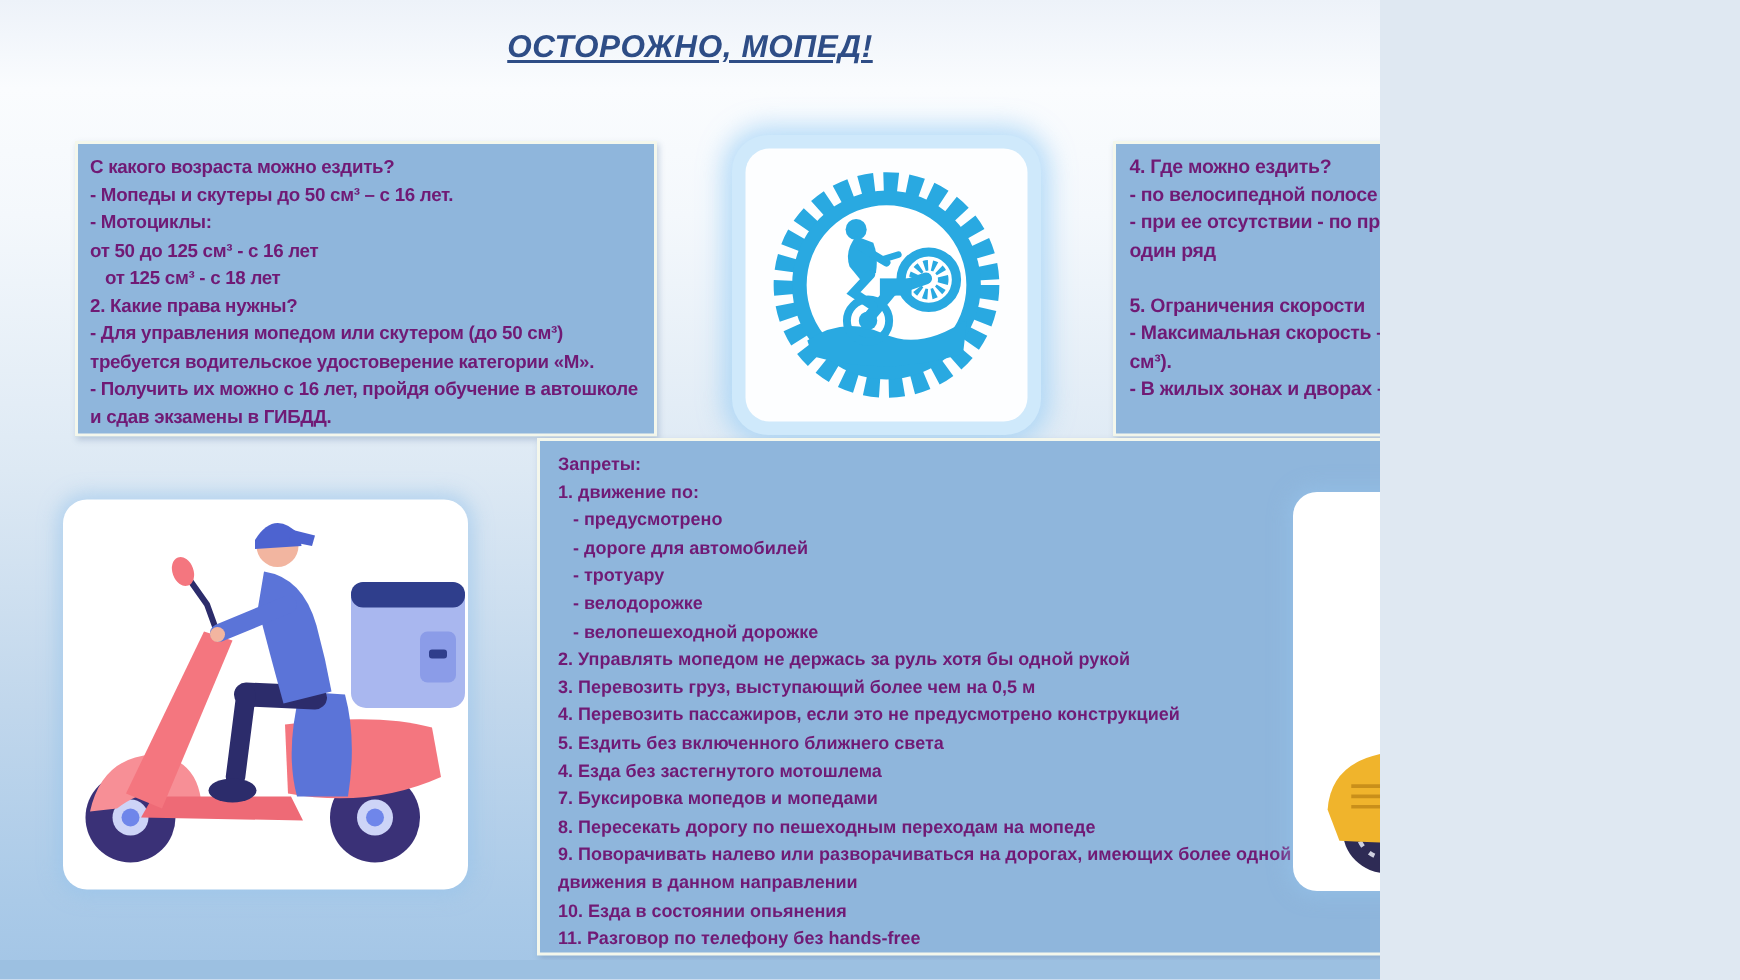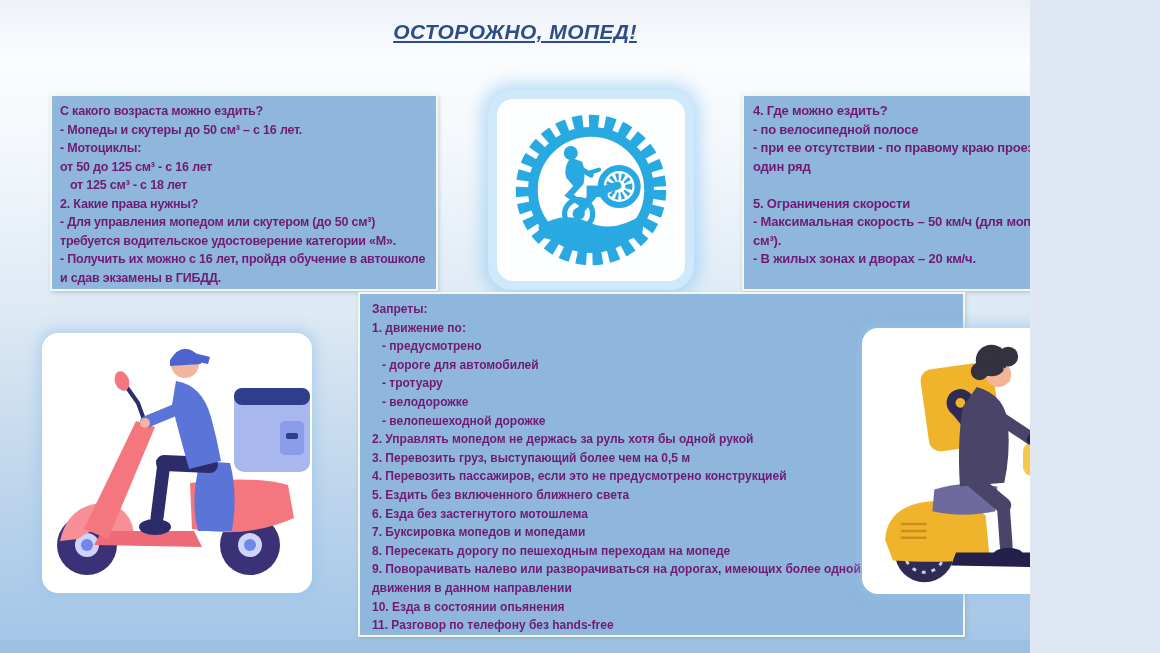--- a/index.html
+++ b/index.html
@@ -1,16 +1,16 @@
 <!DOCTYPE html>
 <html><head>
 <meta charset="utf-8">
 <style>
   html,body{margin:0;padding:0;background:#dfe8f2;}
-  .stage{position:relative;width:1030px;height:653px;overflow:hidden;
+  .stage{position:relative;width:920px;height:653px;overflow:hidden;
     font-family:"Liberation Sans",sans-serif;
     background:linear-gradient(180deg,#edf2f9 0%,#fafcfe 9%,#f4f8fc 22%,#dde9f4 48%,#c1d7ec 72%,#aacae8 92%,#a3c5e6 100%);}
   .page-title{position:absolute;top:20px;left:0;width:100%;text-align:center;
     font-size:21px;font-weight:bold;font-style:italic;color:#2e4d86;letter-spacing:.4px;}
   .page-title span{text-decoration:underline;}
   .infobox{position:absolute;background:#8fb6dc;border:2px solid #f4f7ec;box-sizing:border-box;
     color:#701a75;font-weight:bold;overflow:hidden;box-shadow:1px 2px 4px rgba(90,120,160,.3);}
   .line{min-height:18.5px;line-height:18.5px;white-space:normal;}
   .box-age{left:50px;top:94px;width:388px;height:197px;font-size:12.5px;letter-spacing:-.2px;padding:6px 8px;}
   .box-where{left:742px;top:94px;width:393px;height:197px;font-size:13px;letter-spacing:-.2px;padding:6px 9px;}
@@ -93,21 +93,21 @@
     <div class="line">1.  движение по:</div>
     <div class="line indent">- предусмотрено</div>
     <div class="line indent">- дороге для автомобилей</div>
     <div class="line indent">- тротуару</div>
     <div class="line indent">- велодорожке</div>
     <div class="line indent">- велопешеходной дорожке</div>
     <div class="line">2. Управлять мопедом не держась за руль хотя бы одной рукой</div>
     <div class="line">3. Перевозить груз, выступающий более чем на 0,5 м</div>
     <div class="line">4. Перевозить пассажиров, если это не предусмотрено конструкцией</div>
     <div class="line">5. Ездить без включенного ближнего света</div>
-    <div class="line">6. Езда без застегнутого мотошлема</div>
+    <div class="line">4. Езда без застегнутого мотошлема</div>
     <div class="line">7. Буксировка мопедов и мопедами</div>
     <div class="line">8. Пересекать дорогу по пешеходным переходам на мопеде</div>
     <div class="line">9. Поворачивать налево или разворачиваться на дорогах, имеющих более одной полосы для движения в данном направлении</div>
     <div class="line">10. Езда в состоянии опьянения</div>
     <div class="line">11. Разговор по телефону без hands-free</div>
   </div>
 
   <div class="card card-left">
     <svg viewBox="0 0 270 260">
 

